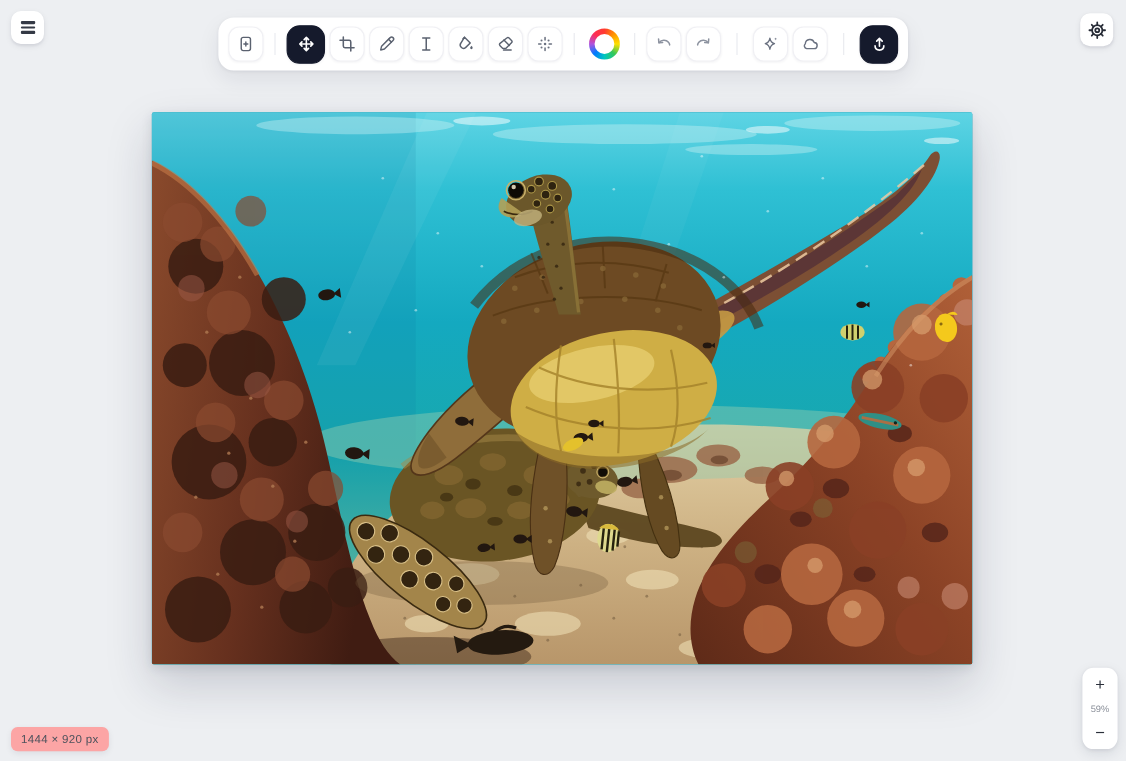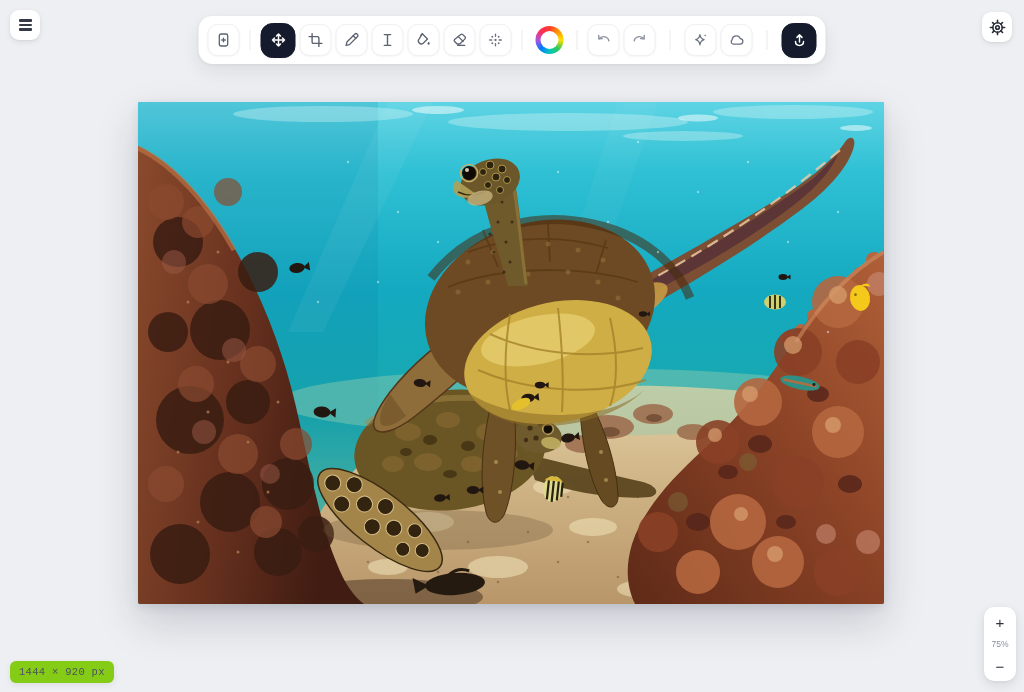--- a/index.html
+++ b/index.html
@@ -45,22 +45,22 @@
   .canvas-wrap{
     position:absolute; left:138px; top:102px; width:746px; height:502px;
     border-radius:2px; overflow:hidden; background:#17a9c0;
     box-shadow:0 18px 42px rgba(25,35,60,.18), 0 3px 10px rgba(25,35,60,.10);
   }
   .canvas-wrap svg{ display:block; }
 
   
   .dims-badge{
     position:absolute; left:10px; bottom:9px; height:22px; padding:0 9px;
-    background:#84cc16; border-radius:6px; display:flex; align-items:center;
-    font-family:Liberation Mono, monospace; font-size:10.5px; color:#4d525c;
+    background:#fca5a5; border-radius:6px; display:flex; align-items:center;
+    font-family:Liberation Sans, sans-serif; font-size:10.5px; color:#4d525c;
     box-shadow:0 2px 6px rgba(20,25,45,.08);
     letter-spacing:.3px;
   }
 
   
   .zoom-panel{
     position:absolute; right:8px; bottom:11px; width:32px; height:74px;
     background:#fff; border-radius:10px;
     box-shadow:0 4px 12px rgba(20,25,45,.10), 0 1px 3px rgba(20,25,45,.06);
     display:flex; flex-direction:column; align-items:center; justify-content:space-between;
@@ -599,15 +599,15 @@
     </g>
   </svg>
 </div>
 
 <div class="dims-badge">
   <span>1444 × 920 px</span>
 </div>
 
 <div class="zoom-panel">
   <div class="zoom-btn">+</div>
-  <div class="zoom-level">75%</div>
+  <div class="zoom-level">59%</div>
   <div class="zoom-btn">−</div>
 </div>
 
 </body></html>

